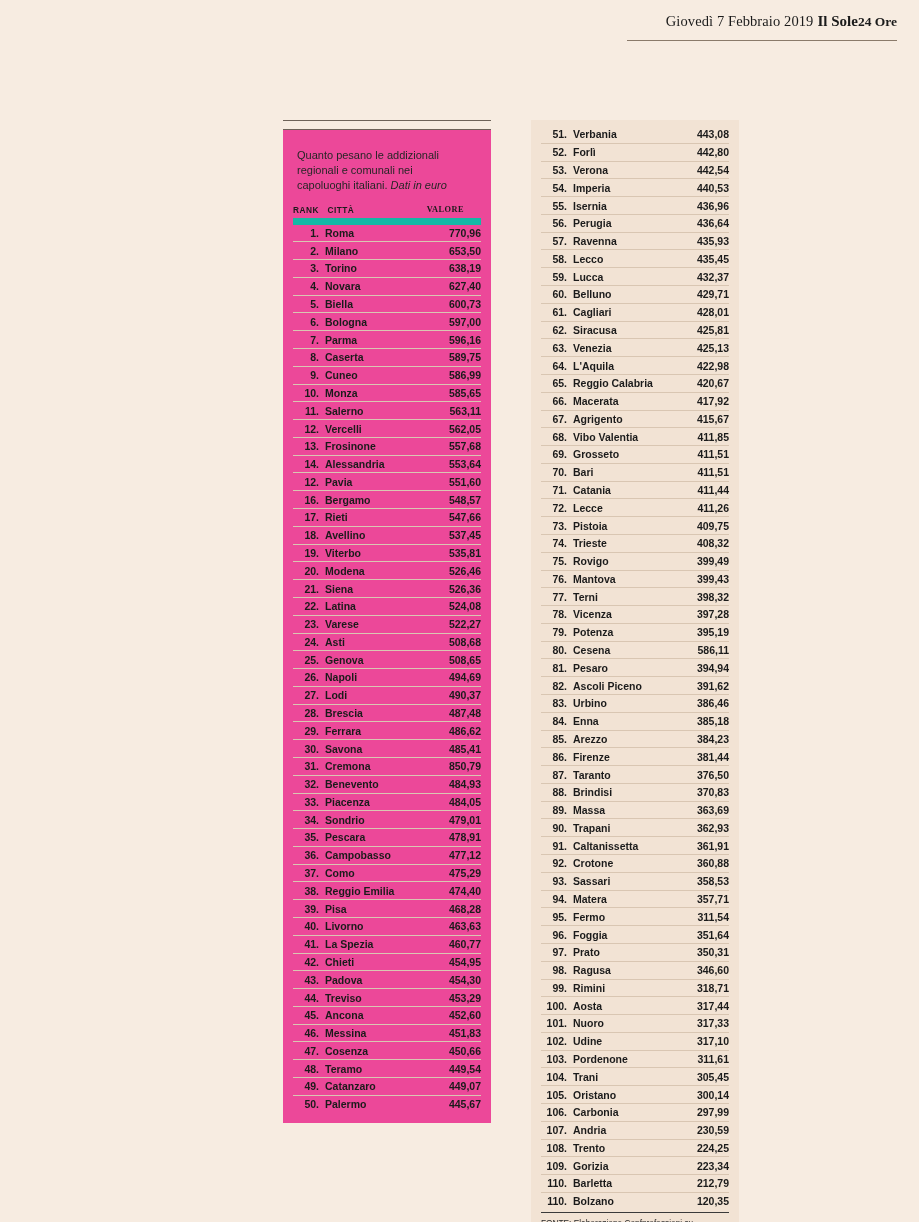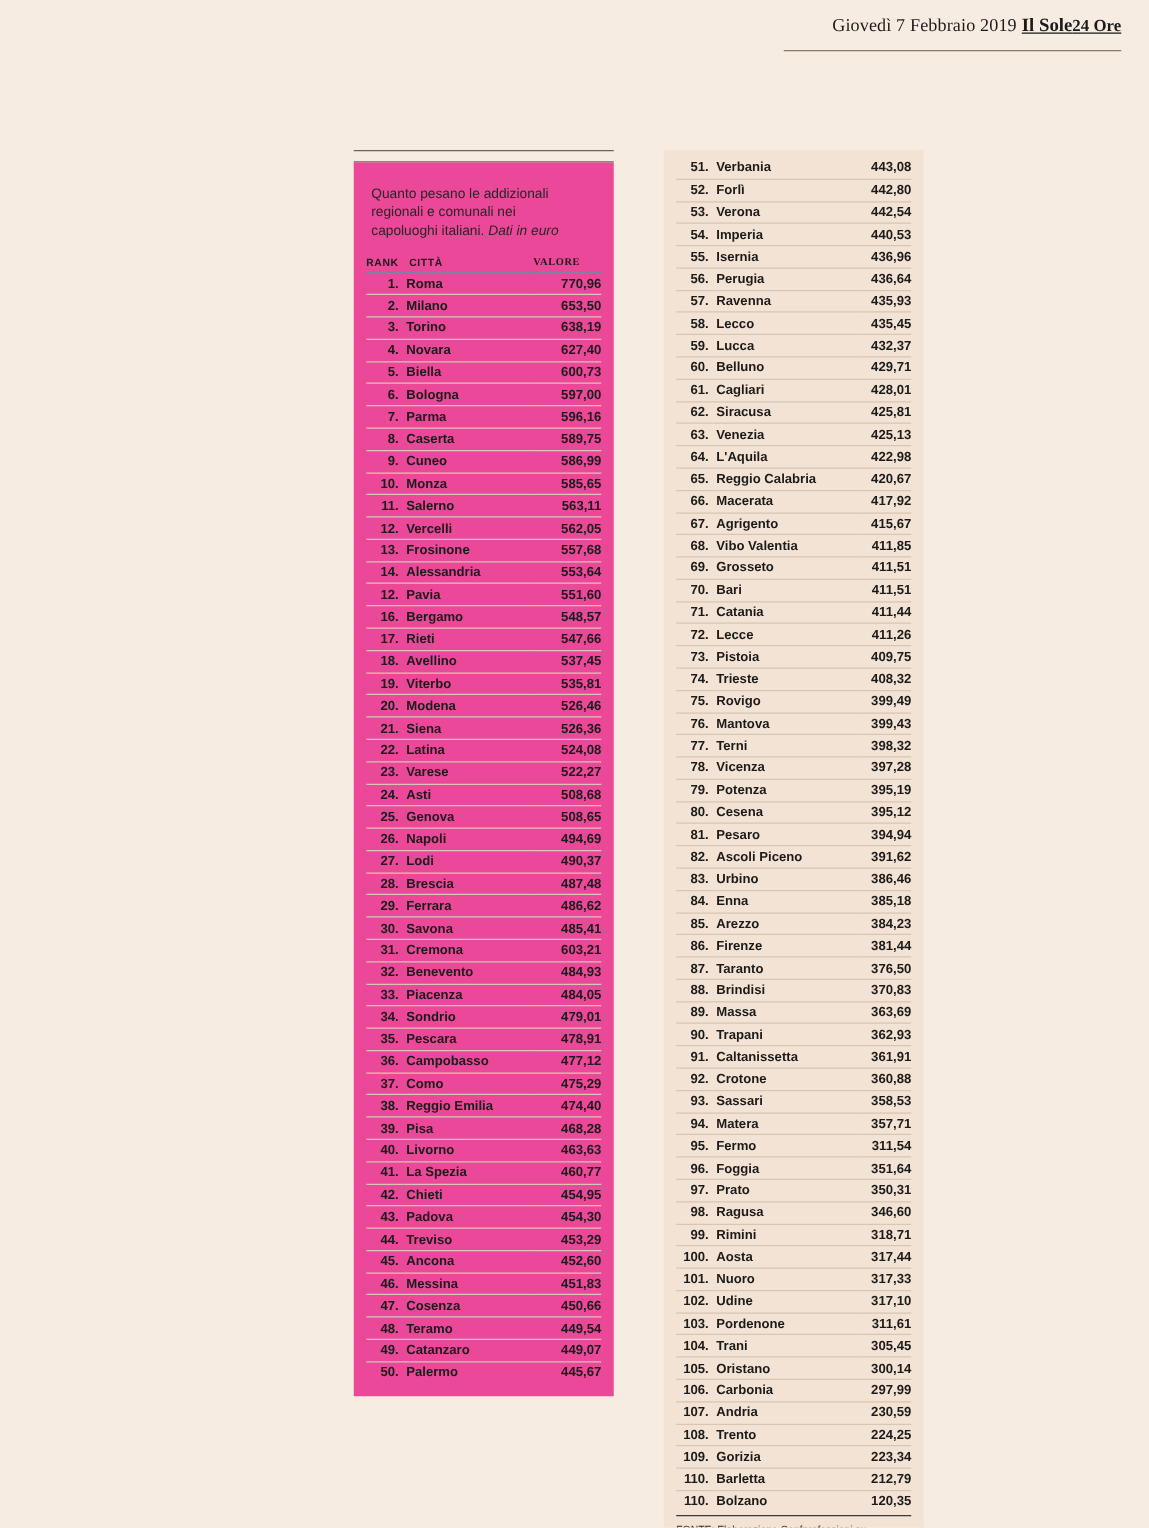--- a/index.html
+++ b/index.html
@@ -31,21 +31,20 @@
     border-top: 1px solid #8a7a6a;
   }
   .masthead-date {
     font-size: 14.5px;
     color: #1b1b1b;
     letter-spacing: .1px;
   }
   .masthead-title {
     font-weight: bold;
     font-size: 15px;
-    text-decoration: underline;
   }
   .masthead-title .small {
     font-size: 13.5px;
   }
 
   
   .col-left {
     position: absolute;
     left: 283px;
     top: 120px;
@@ -96,21 +95,21 @@
     width: 100%;
     border-collapse: collapse;
     font-size: 10.8px;
   }
   table.rank th {
     font-size: 8.3px;
     letter-spacing: .5px;
     font-weight: bold;
     text-align: left;
     padding: 0 0 3px 0;
-    border-bottom: 1px solid #14b8a6;
+    border-bottom: 7px solid #14b8a6;
     color: #1b1b1b;
   }
   table.rank th.val {
     font-family: Liberation Serif, serif;
   }
   table.rank td {
     border-bottom: 1px solid #d9c6b2;
     padding: 2.4px 0;
     white-space: nowrap;
   }
@@ -322,21 +321,21 @@
             <td class="val">486,62</td>
           </tr>
           <tr>
             <td class="rk">30.</td>
             <td class="city">Savona</td>
             <td class="val">485,41</td>
           </tr>
           <tr>
             <td class="rk">31.</td>
             <td class="city">Cremona</td>
-            <td class="val">603,21</td>
+            <td class="val">850,79</td>
           </tr>
           <tr>
             <td class="rk">32.</td>
             <td class="city">Benevento</td>
             <td class="val">484,93</td>
           </tr>
           <tr>
             <td class="rk">33.</td>
             <td class="city">Piacenza</td>
             <td class="val">484,05</td>
@@ -576,21 +575,21 @@
             <td class="val">397,28</td>
           </tr>
           <tr>
             <td class="rk">79.</td>
             <td class="city">Potenza</td>
             <td class="val">395,19</td>
           </tr>
           <tr>
             <td class="rk">80.</td>
             <td class="city">Cesena</td>
-            <td class="val">395,12</td>
+            <td class="val">586,11</td>
           </tr>
           <tr>
             <td class="rk">81.</td>
             <td class="city">Pesaro</td>
             <td class="val">394,94</td>
           </tr>
           <tr>
             <td class="rk">82.</td>
             <td class="city">Ascoli Piceno</td>
             <td class="val">391,62</td>

